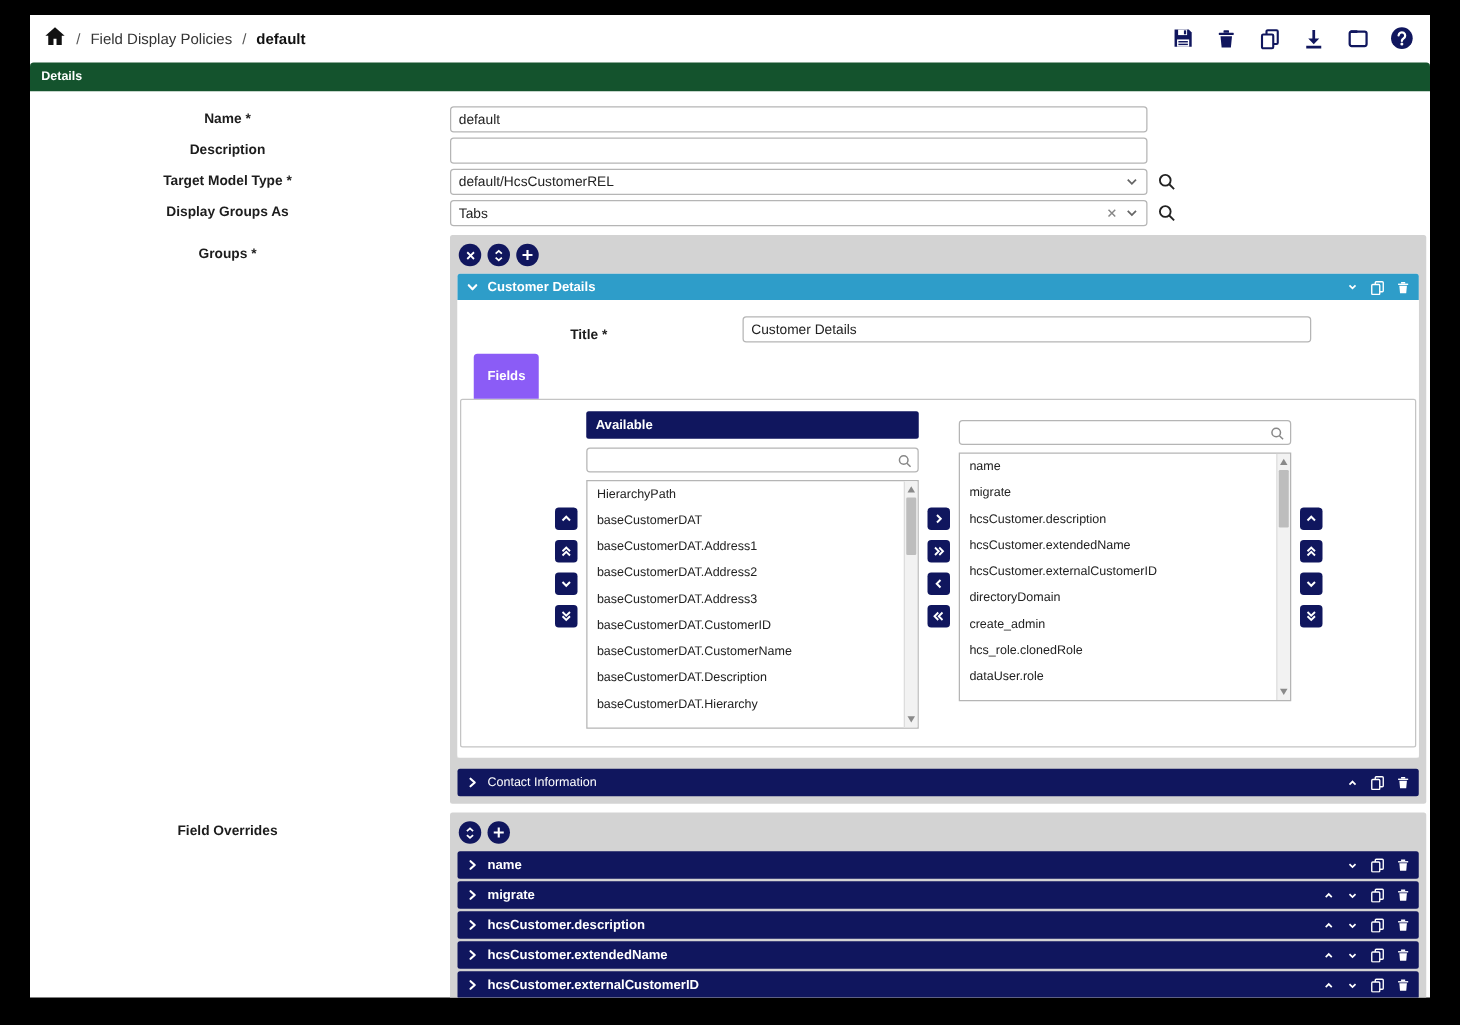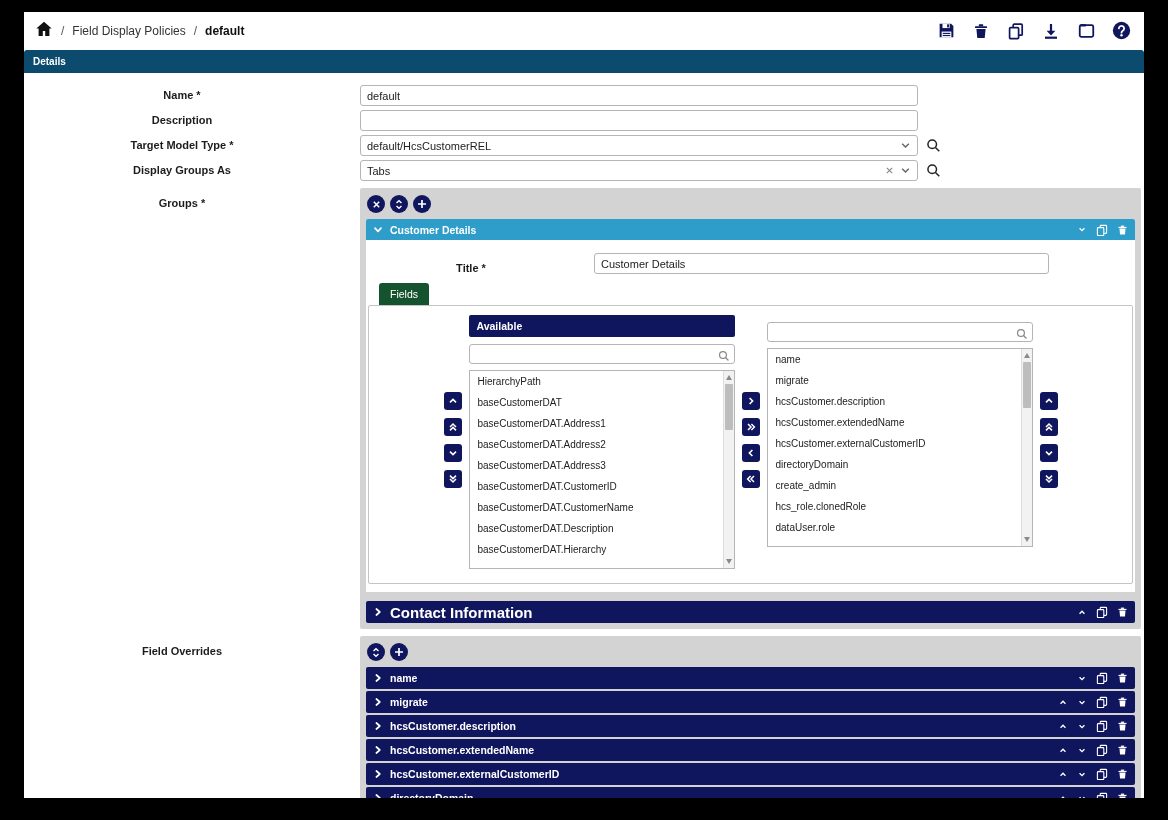--- a/index.html
+++ b/index.html
@@ -9,21 +9,21 @@
   
   .topbar{height:37px;display:flex;align-items:center;justify-content:space-between;padding:0 13px 0 11px;background:#fff}
   .crumb{display:flex;align-items:center;gap:8px;font-size:12px;color:#333}
   .crumb .sep{color:#555}
   .crumb .section{color:#333;cursor:pointer;text-decoration:none}
   .crumb .current{font-weight:bold;color:#111}
   .actions{display:flex;align-items:center;gap:15px}
   .actions .tbicon{width:20px;height:20px;display:inline-flex;align-items:center;justify-content:center;cursor:pointer}
 
   
-  .details-bar{height:23px;margin-top:1px;background:#0c4a6e;color:#fff;font-size:10px;font-weight:bold;display:flex;align-items:center;padding-left:9px;border-radius:3px 3px 0 0;cursor:pointer}
+  .details-bar{height:23px;margin-top:1px;background:#14532d;color:#fff;font-size:10px;font-weight:bold;display:flex;align-items:center;padding-left:9px;border-radius:3px 3px 0 0;cursor:pointer}
 
   main{padding-top:12px}
   .frow{display:flex;align-items:flex-start;margin-bottom:4px}
   .flabel{flex:none;width:336px;text-align:center;padding-right:20px;font-size:11px;font-weight:bold;color:#1c1c1c;padding-top:4px;line-height:13px}
   .fctrl{display:flex;align-items:center;gap:8px}
   .tinput{width:558px;height:21px;border:1px solid #b5b5b5;border-radius:3px;font-size:11px;padding:0 6px;color:#222;font-family:inherit;outline:none;background:#fff}
   .combo{width:558px;height:21px;border:1px solid #b5b5b5;border-radius:3px;display:flex;align-items:center;padding:0 6px;font-size:11px;color:#222;background:#fff;cursor:pointer}
   .combo .val{flex:1;white-space:nowrap;overflow:hidden}
   .combo .cico{display:inline-flex;margin-left:6px}
   .lookup{display:inline-flex;cursor:pointer}
@@ -39,41 +39,41 @@
   .group-card{background:#fff;border-radius:2px}
   .group-header{height:21px;background:#2e9dc9;display:flex;align-items:center;color:#fff;padding:0 7px;border-radius:2px 2px 0 0;cursor:pointer}
   .group-header .glabel{font-size:10.5px;font-weight:bold;margin-left:7px;flex:1}
   .hdr-icons{display:flex;gap:9px;align-items:center}
   .hdr-icons .ic{display:inline-flex;cursor:pointer}
   .group-body{background:#fff;padding:13px 2px 8px}
   .group-body .flabel{width:226px}
   .group-body .tinput{width:455px}
 
   .tabstrip{margin-left:11px;margin-top:8px;position:relative;z-index:1}
-  .tab{display:inline-block;background:#14532d;color:#fff;font-size:10.5px;font-weight:normal;padding:5px 11px;border-radius:3px 3px 0 0;cursor:pointer}
+  .tab{display:inline-block;background:#8b5cf6;color:#fff;font-size:10.5px;font-weight:bold;padding:12px 11px;border-radius:3px 3px 0 0;cursor:pointer}
   .tabpanel{border:1px solid #c4c4c4;border-radius:2px;padding:9px 0 14px}
 
   .duallist{display:flex;justify-content:center;gap:7px;align-items:flex-start}
   .stack{display:flex;flex-direction:column;gap:8px;margin-top:77px}
   .sq-btn{width:18px;height:18px;background:#10165e;border-radius:3px;display:flex;align-items:center;justify-content:center;cursor:pointer}
   .listbox{width:266px}
   .lb-header{height:22px;background:#10165e;color:#fff;font-size:10.5px;font-weight:bold;display:flex;align-items:center;padding-left:8px;border-radius:2px}
   .lb-search{position:relative;margin:7px 0 6px}
   .lb-search input{width:100%;height:20px;border:1px solid #b5b5b5;border-radius:3px;font-size:10.5px;padding:0 22px 0 6px;font-family:inherit;outline:none}
   .lb-search .mag{position:absolute;right:5px;top:4px}
   .lb-list{position:relative;border:1px solid #b5b5b5;height:199px;overflow:hidden;background:#fff}
   .lb-item{height:21px;line-height:21px;font-size:10px;color:#222;padding:0 18px 0 8px;cursor:pointer;white-space:nowrap;overflow:hidden}
   .scrollbar{position:absolute;top:0;right:0;width:11px;height:100%;background:#f2f2f2;border-left:1px solid #ddd}
   .scroll-thumb{position:absolute;top:13px;left:1px;width:8px;height:46px;background:#bdbdbd;border-radius:1px}
   .tri{position:absolute;left:2px;width:0;height:0;border-left:3.5px solid transparent;border-right:3.5px solid transparent}
   .tri.up{top:4px;border-bottom:5px solid #8a8a8a}
   .tri.down{bottom:4px;border-top:5px solid #8a8a8a}
 
   .collapsed-bar{height:22px;background:#10165e;border-radius:2px;display:flex;align-items:center;color:#fff;padding:0 7px;margin-top:9px;cursor:pointer}
-  .collapsed-bar .glabel{font-size:15px;font-weight:bold;margin-left:7px;flex:1}
+  .collapsed-bar .glabel{font-size:10px;font-weight:normal;margin-left:7px;flex:1}
 
   
   .override-row{height:22px;background:#10165e;border-radius:2px;display:flex;align-items:center;color:#fff;padding:0 7px;margin-bottom:2px;cursor:pointer}
   .override-row .row-label{font-size:10.5px;font-weight:bold;margin-left:7px;flex:1}
   .ov-rows div.override-row:first-of-type .caret-up{visibility:hidden}
   .chev{display:inline-flex}
 </style>
 </head>
 <body>
 

